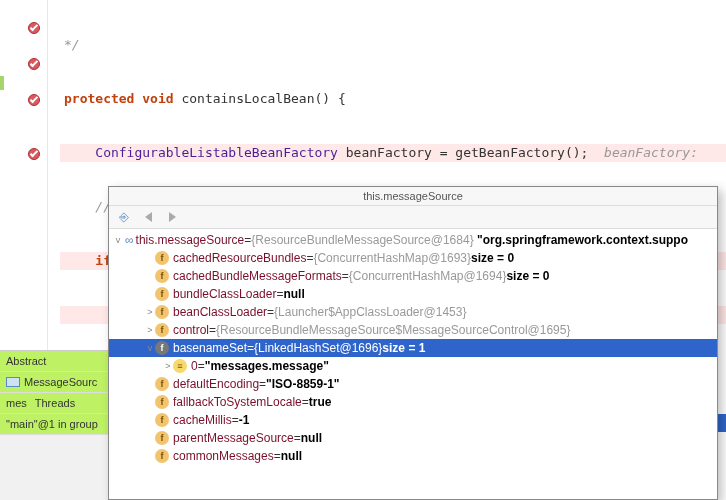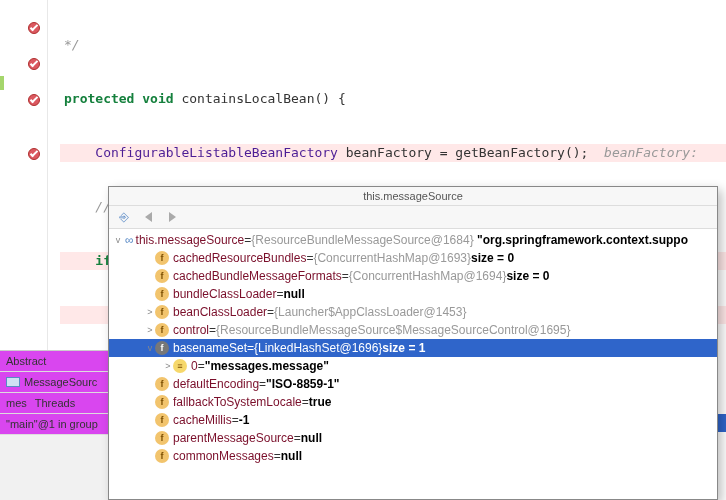--- a/index.html
+++ b/index.html
@@ -7,29 +7,29 @@
   .editor { position: relative; width: 100%; }
   .gutter { position: absolute; left: 0; top: 0; width: 48px; height: 100%; background: #fff; border-right: 1px solid #e8e8e8; }
   .bp { position: absolute; left: 28px; width: 12px; height: 12px; border-radius: 50%; background: #db5860; border: 1px solid #b03030; }
   .bp-check { position:absolute; left:30px; width:8px; height:4px; border-left:2px solid #fff; border-bottom:2px solid #fff; transform: rotate(-45deg); }
   .greenbar { position:absolute; left:0; width:4px; height:14px; background:#a5d66c; }
   .code { margin-left: 60px; font-size: 13px; line-height: 18px; white-space: pre; }
   .line { height: 18px; padding-left: 4px; }
   .hl-pink { background: #ffe8e8; }
   .hl-blue { background: #2f65ca; color: #fff; }
   .hl-blue .k, .hl-blue .f, .hl-blue .c, .hl-blue .s, .hl-blue .t { color: #fff; }
-  .k { color: #15803d; font-weight: bold; }
+  .k { color: #c2410c; font-weight: bold; }
   .t { color: #4c1d95; }
   .f { color: #8a2be2; }
   .c { color: #999; font-style: italic; }
   .fld { color: #660e7a; }
   .under { text-decoration: underline; text-decoration-color: #ccc; }
 
   .panel-left { position: absolute; left: 0; top: 350px; width: 140px; background: #f1f1f1; border-top:1px solid #ccc; height: 150px; font-family: "Segoe UI", sans-serif; font-size: 11px; }
-  .panel-left .row { padding: 4px 6px; border-bottom: 1px solid #ddd; background:#d946ef; display:flex; align-items:center; gap:4px; }
+  .panel-left .row { padding: 4px 6px; border-bottom: 1px solid #ddd; background:#bef264; display:flex; align-items:center; gap:4px; }
   .panel-left .icon-sq { width:14px; height:10px; border:1px solid #5a8ac6; background:#cfe2f3; }
 
   .debug-popup {
     position: absolute; left: 108px; top: 186px; width: 610px; height: 314px;
     background: #fff; border: 1px solid #888; box-shadow: 4px 4px 10px rgba(0,0,0,0.25);
     font-family: "Segoe UI", sans-serif; font-size: 12px;
   }
   .debug-title { text-align: center; padding: 3px 0; color: #555; border-bottom: 1px solid #ddd; background:#f7f7f7; font-size:11px; }
   .debug-toolbar { display: flex; gap: 10px; padding: 4px 8px; border-bottom: 1px solid #ddd; background: #f7f7f7; align-items:center; }
   .tb-icon { width:14px; height:14px; display:inline-flex; align-items:center; justify-content:center; }

